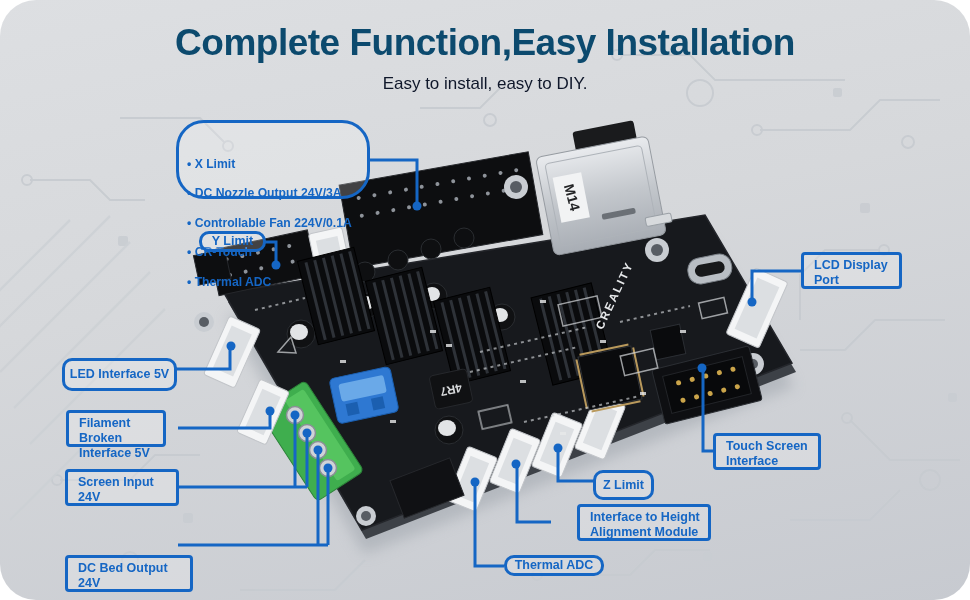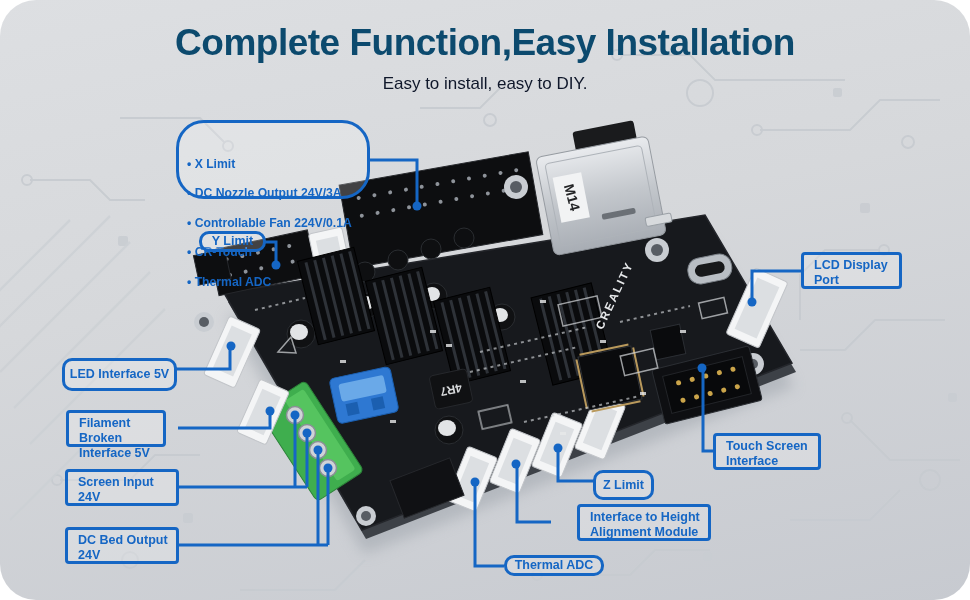--- a/index.html
+++ b/index.html
@@ -21,21 +21,21 @@
   .co.pad{padding:3px 8px 2px 10px;}
   .co-list{left:176px;top:120px;width:194px;height:79px;border-radius:28px;padding:4px 4px 2px 8px;}
   .co-list ul{margin:0;padding:0;list-style:none;}
   .co-list li{font-size:12.2px;line-height:14.4px;}
   .co-list li::before{content:"• ";}
   .co-ylimit{left:199px;top:231px;width:67px;height:21px;}
   .co-lcd{left:801px;top:252px;width:101px;height:37px;}
   .co-led{left:62px;top:358px;width:115px;height:33px;}
   .co-fil{left:66px;top:410px;width:100px;height:37px;}
   .co-pwr{left:65px;top:469px;width:114px;height:37px;}
-  .co-bed{left:65px;top:527px;width:114px;height:37px;}
+  .co-bed{left:65px;top:555px;width:128px;height:37px;}
   .co-thm{left:504px;top:555px;width:100px;height:21px;}
   .co-hgt{left:550px;top:504px;width:134px;height:37px;margin-left:27px;}
   .co-zlm{left:593px;top:470px;width:61px;height:30px;}
   .co-tch{left:713px;top:433px;width:108px;height:37px;}
 </style>
 </head>
 <body>
 
 <div id="stage">
   <div id="panel"></div>

